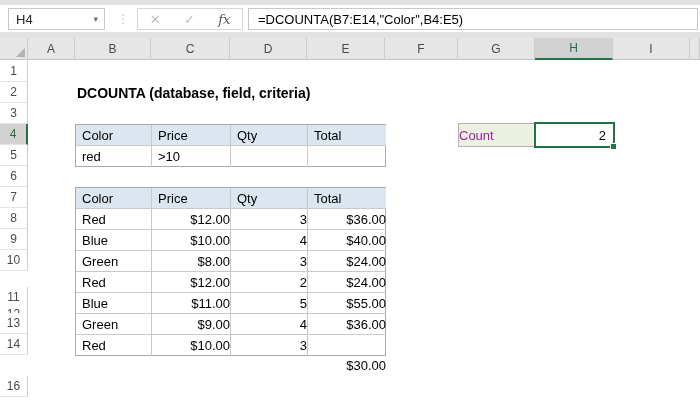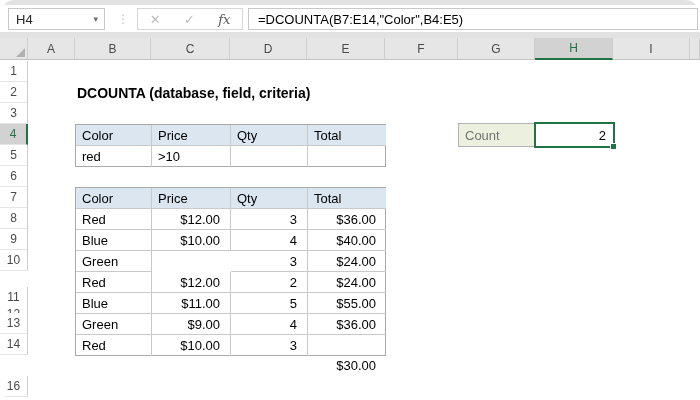--- a/index.html
+++ b/index.html
@@ -1,17 +1,17 @@
 <!DOCTYPE html>
 <html><head>
 <meta charset="utf-8">
 <style>
   html,body{margin:0;padding:0;background:#fff;}
   .app{position:relative;width:700px;height:400px;background:#ffffff;
-       font-family:"Liberation Sans",sans-serif;overflow:hidden;border-radius:15px;}
+       font-family:"Liberation Sans",sans-serif;overflow:hidden;}
 
   
   .strip{position:absolute;left:0;width:700px;background:#e2e2e2;}
   .strip.top{top:0;height:5px;}
   .strip.mid{top:32px;height:6px;}
   .formula-row{position:absolute;top:5px;left:0;width:700px;height:27px;background:#fff;}
   .name-box{position:absolute;left:8px;top:3px;width:97px;height:22px;
             border:1px solid #c8c8c8;box-sizing:border-box;background:#fff;
             font-size:13px;color:#262626;display:flex;align-items:center;padding-left:7px;}
   .name-dd{margin-left:auto;margin-right:6px;color:#6d6d6d;font-size:9px;}
@@ -45,25 +45,25 @@
   .title-cell{position:absolute;left:77px;top:44px;height:21px;display:flex;align-items:center;
               font-weight:bold;font-size:14px;color:#000;white-space:pre;}
 
   .tbl{position:absolute;border:1px solid #a9a9a9;box-sizing:border-box;background:#fff;}
   .tbl-cell{position:absolute;box-sizing:border-box;font-size:13px;color:#000;
             display:flex;align-items:center;overflow:hidden;white-space:pre;}
   .tbl-cell.bR{border-right:1px solid #c9c9c9;}
   .tbl-cell.bB{border-bottom:1px solid #c9c9c9;}
   .tbl-cell.hdr{background:#dce6f1;}
   .al{justify-content:flex-start;padding-left:6px;}
-  .ar{justify-content:flex-end;padding-right:10px;}
+  .ar{justify-content:flex-end;padding-right:0;}
 
   .count-cell{position:absolute;left:458px;top:85px;width:78px;height:24px;
               background:#ebf1de;border:1px solid #b2b2b2;box-sizing:border-box;
-              font-size:13px;color:#737373;display:flex;align-items:center;padding-left:6px;}
+              font-size:13px;color:#a21caf;display:flex;align-items:center;}
   .sel-cell{position:absolute;left:534px;top:84px;width:81px;height:26px;
             border:2px solid #217346;background:#fff;box-sizing:border-box;
             font-size:13px;color:#000;display:flex;align-items:center;justify-content:flex-end;
             padding-right:7px;}
   .fill-handle{position:absolute;right:-4px;bottom:-4px;width:5px;height:5px;
                background:#217346;border:1px solid #fff;}
 </style>
 </head>
 <body>
 
@@ -110,20 +110,21 @@
         <div class="tbl-cell al bB hdr" style="left: 232px; top: 0px; width: 78px; height: 21px;">Total</div>
         <div class="tbl-cell al bR bB" style="left: 0px; top: 21px; width: 76px; height: 21px;">Red</div>
         <div class="tbl-cell ar bR bB" style="left: 76px; top: 21px; width: 79px; height: 21px;">$12.00</div>
         <div class="tbl-cell ar bR bB" style="left: 155px; top: 21px; width: 77px; height: 21px;">3</div>
         <div class="tbl-cell ar bB" style="left: 232px; top: 21px; width: 78px; height: 21px;">$36.00</div>
         <div class="tbl-cell al bR bB" style="left: 0px; top: 42px; width: 76px; height: 21px;">Blue</div>
         <div class="tbl-cell ar bR bB" style="left: 76px; top: 42px; width: 79px; height: 21px;">$10.00</div>
         <div class="tbl-cell ar bR bB" style="left: 155px; top: 42px; width: 77px; height: 21px;">4</div>
         <div class="tbl-cell ar bB" style="left: 232px; top: 42px; width: 78px; height: 21px;">$40.00</div>
         <div class="tbl-cell al bR bB" style="left: 0px; top: 63px; width: 76px; height: 21px;">Green</div>
+        <div class="tbl-cell ar bR bB" style="left: 76px; top: 63px; width: 79px; height: 21px;">$8.00</div>
         <div class="tbl-cell ar bR bB" style="left: 155px; top: 63px; width: 77px; height: 21px;">3</div>
         <div class="tbl-cell ar bB" style="left: 232px; top: 63px; width: 78px; height: 21px;">$24.00</div>
         <div class="tbl-cell al bR bB" style="left: 0px; top: 84px; width: 76px; height: 21px;">Red</div>
         <div class="tbl-cell ar bR bB" style="left: 76px; top: 84px; width: 79px; height: 21px;">$12.00</div>
         <div class="tbl-cell ar bR bB" style="left: 155px; top: 84px; width: 77px; height: 21px;">2</div>
         <div class="tbl-cell ar bB" style="left: 232px; top: 84px; width: 78px; height: 21px;">$24.00</div>
         <div class="tbl-cell al bR bB" style="left: 0px; top: 105px; width: 76px; height: 21px;">Blue</div>
         <div class="tbl-cell ar bR bB" style="left: 76px; top: 105px; width: 79px; height: 21px;">$11.00</div>
         <div class="tbl-cell ar bR bB" style="left: 155px; top: 105px; width: 77px; height: 21px;">5</div>
         <div class="tbl-cell ar bB" style="left: 232px; top: 105px; width: 78px; height: 21px;">$55.00</div>

